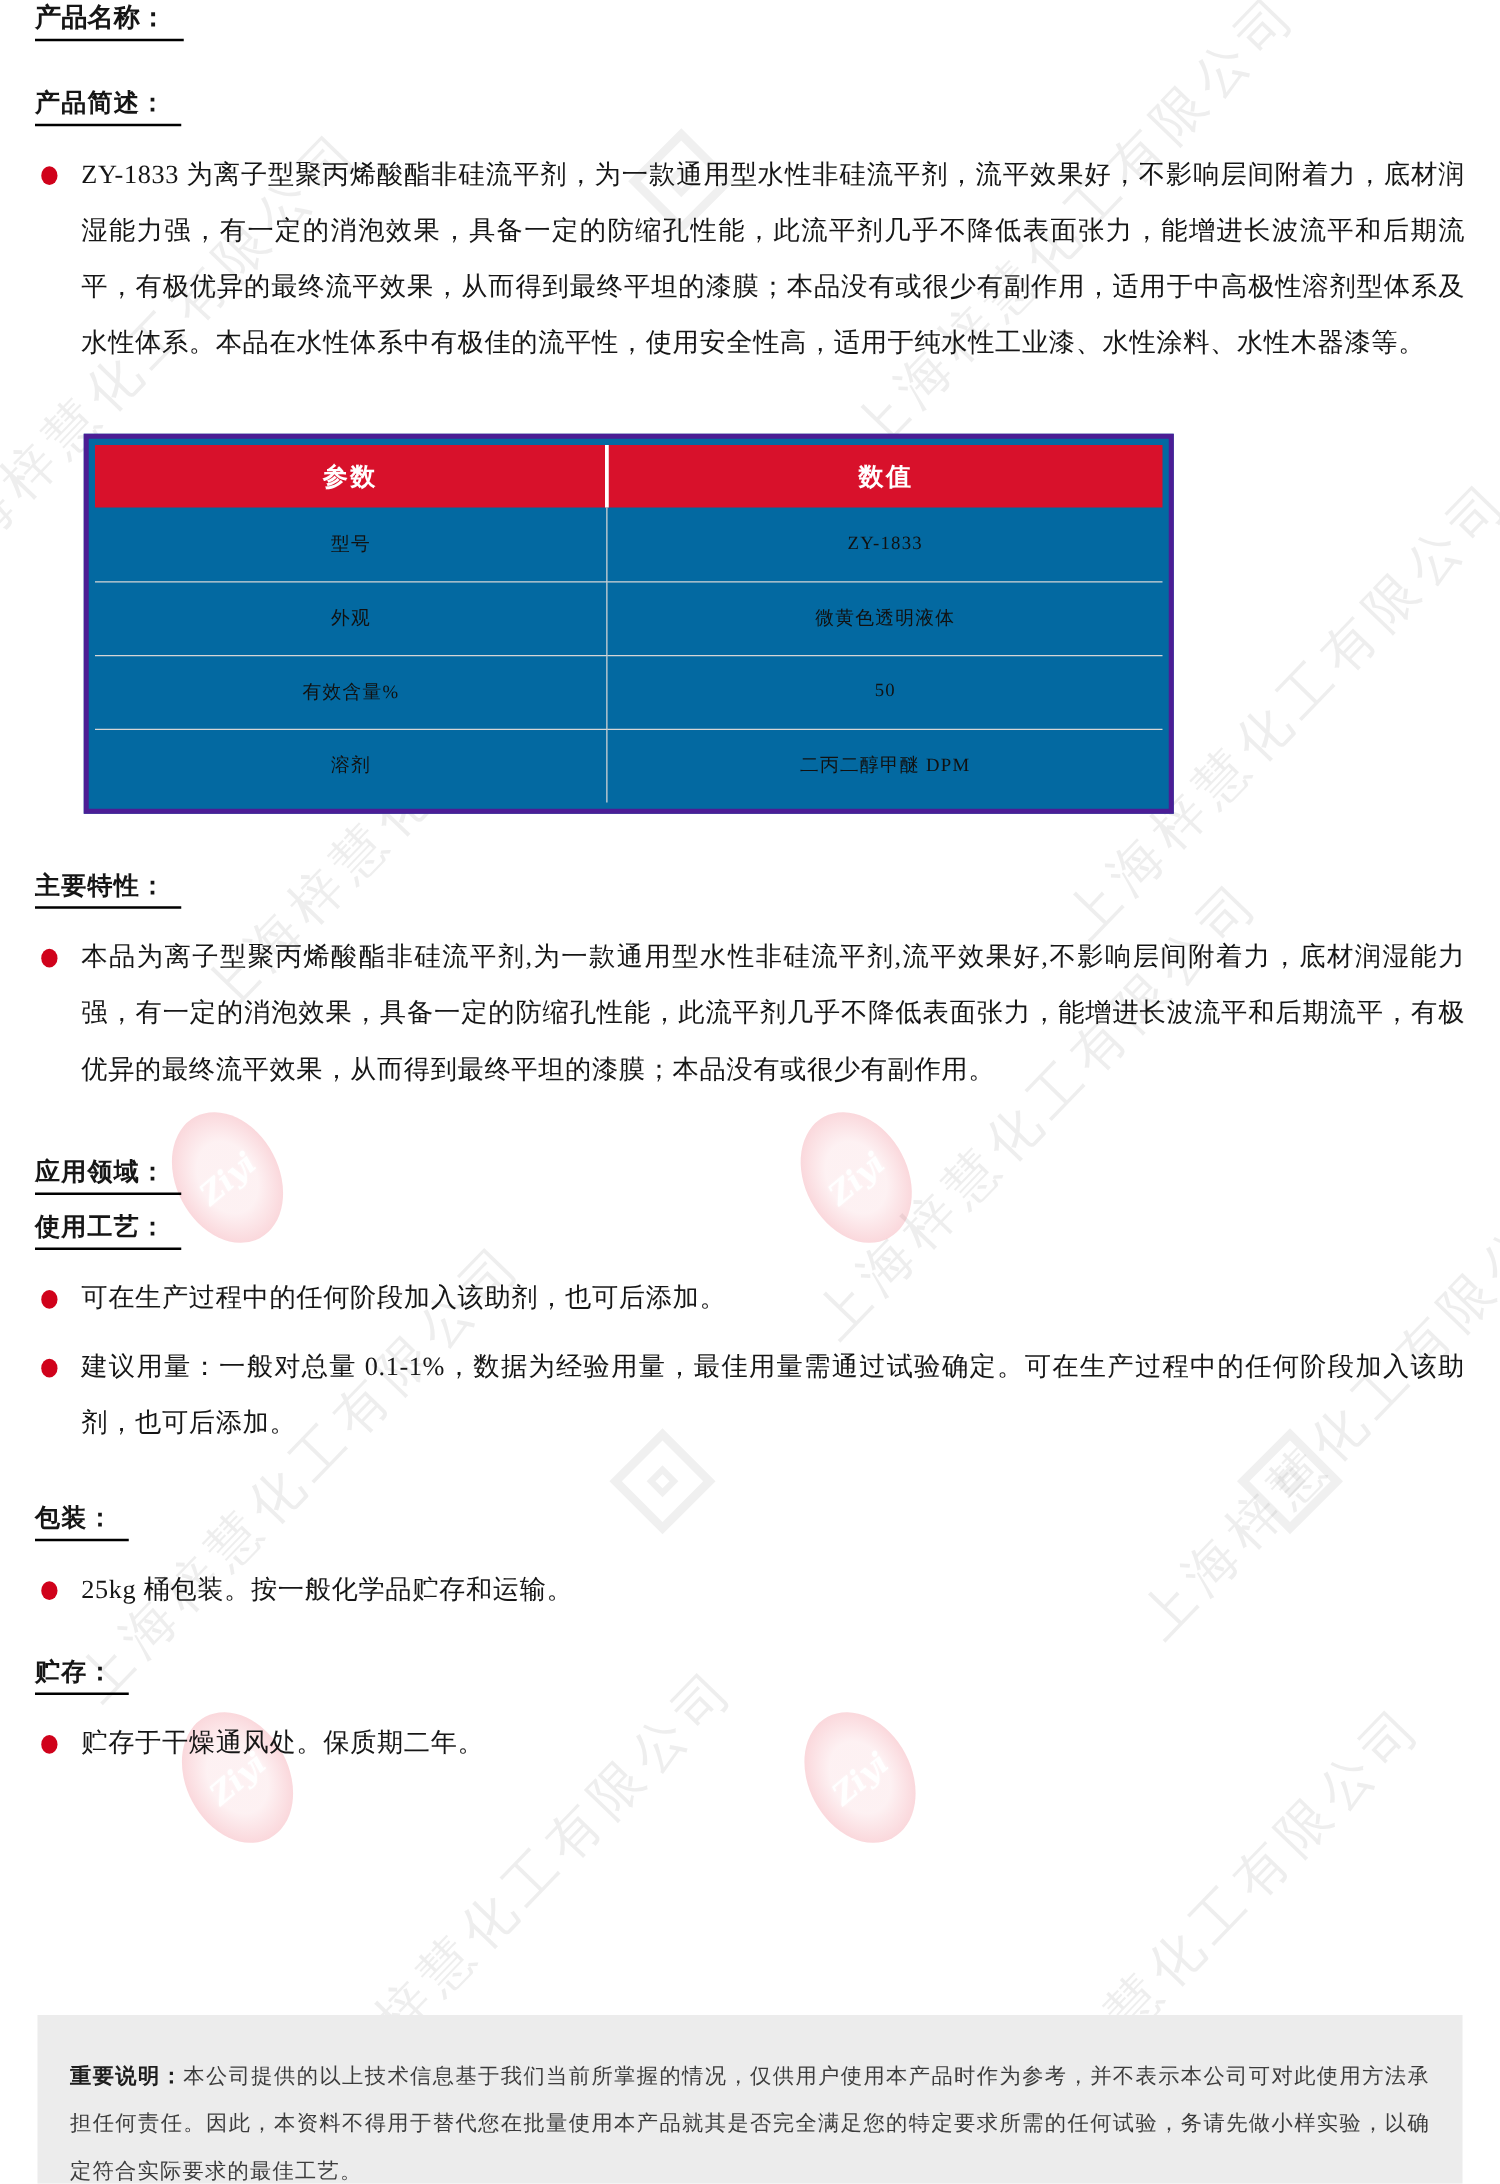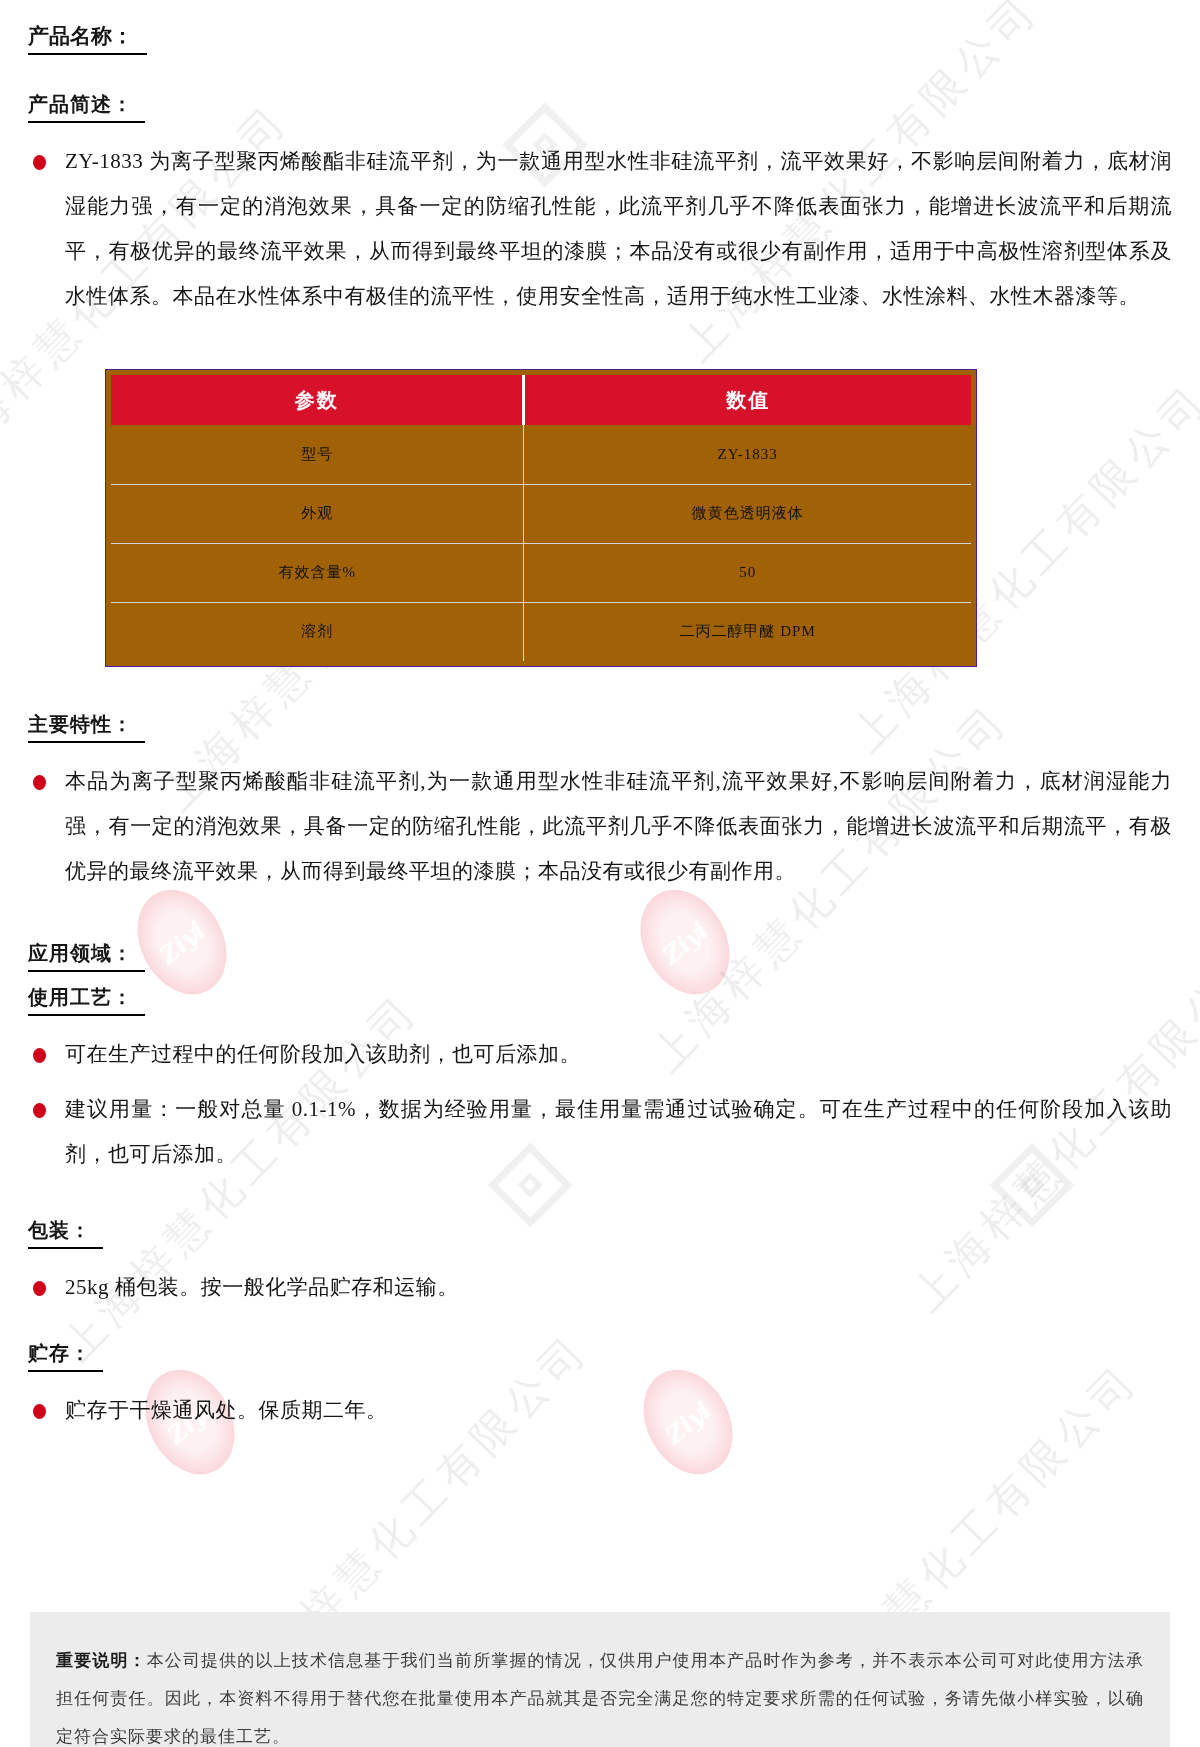--- a/index.html
+++ b/index.html
@@ -42,21 +42,21 @@
   .wm-stamp .zi {
     color:#ffffff; font-style:italic; font-weight:bold; font-size:24px;
     font-family:"DejaVu Serif", serif;
     transform: rotate(-12deg);
     text-shadow: 0 0 2px rgba(255,255,255,0.8);
   }
 
   
   .content { position:relative; z-index:2; padding: 0 28px; }
 
-  .title-row { display:flex; align-items:baseline; margin-top:22px; }
+  .title-row { display:flex; align-items:baseline; }
   .title-label {
     font-family:"Liberation Sans", sans-serif; font-weight:bold;
     font-size:21px; border-bottom:2px solid #000; padding:0 14px 3px 0;
   }
   .title-main {
     font-family:"Liberation Sans", sans-serif; font-weight:bold;
     font-size:29px; letter-spacing:1px; margin-left:40px;
   }
 
   .sec-h {
@@ -81,22 +81,22 @@
   }
   ul.blist li + li { margin-top:10px; }
   .dot {
     position:absolute; left:5px; top:16px;
     width:13px; height:15px; border-radius:50%;
     background:#D0021B;
   }
 
   
   .table-wrap {
-    width:872px; margin:50px 0 0 77px;
-    border:1px solid #4c1d95; padding:5px; background:#a16207;
+    width:872px; margin:50px 0 0 39px;
+    border:4px solid #4c1d95; padding:5px; background:#0369a1;
   }
   table.props { width:100%; border-collapse:collapse; }
   table.props th {
     background:#D8112B; color:#ffffff;
     font-family:"Liberation Sans", sans-serif; font-weight:bold;
     font-size:20px; height:50px; text-align:center; letter-spacing:2px;
   }
   table.props th:first-child { border-right:3px solid #ffffff; width:48%; }
   table.props td {
     height:59px; text-align:center; font-size:15px; letter-spacing:1px;

